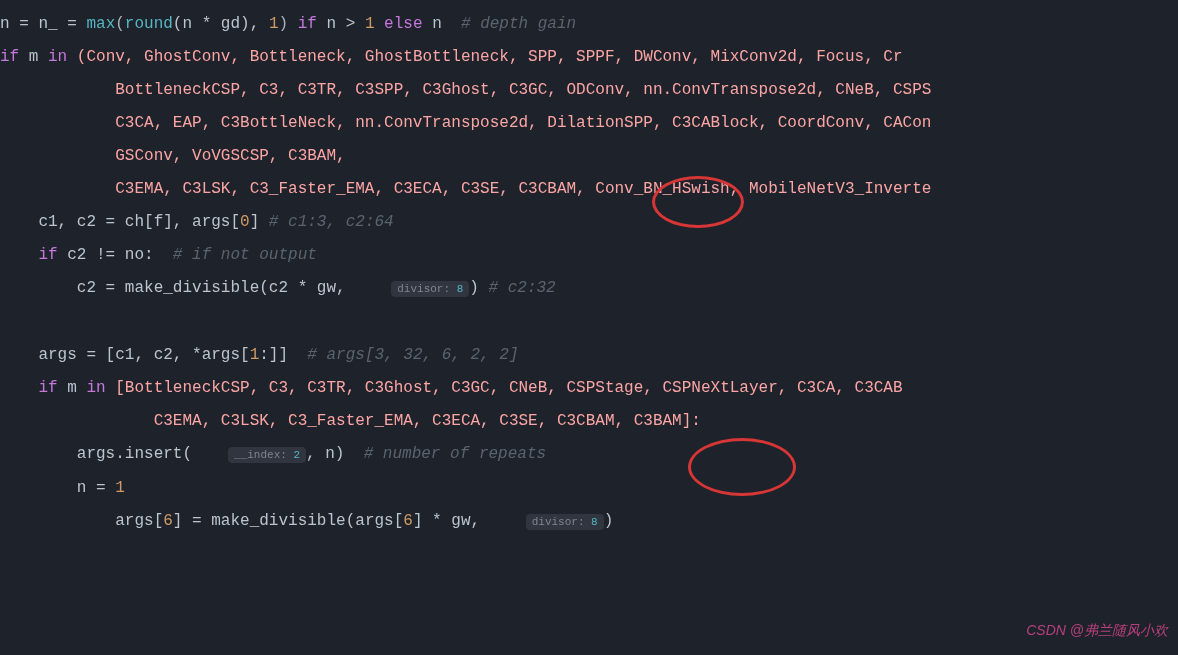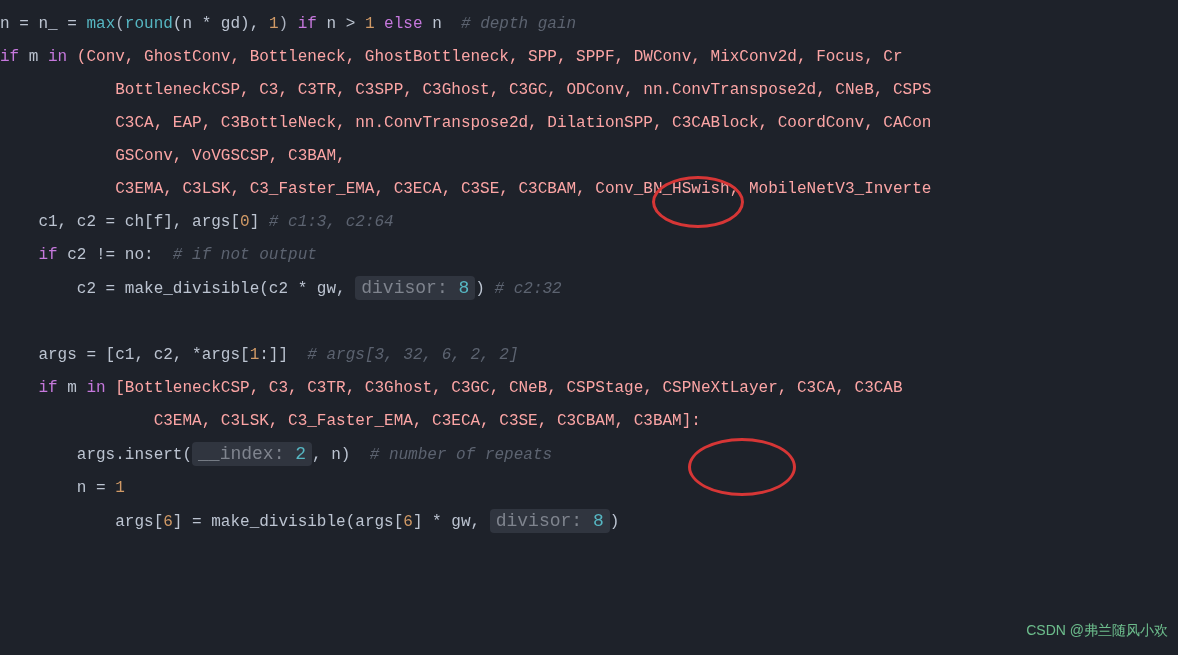--- a/index.html
+++ b/index.html
@@ -24,39 +24,41 @@
   .s-paren { color: #abb2bf; }
   .s-num { color: #d19a66; }
   .s-comment { color: #5c6370; font-style: italic; }
   .s-name { color: #fca5a5; }
   .hint {
     background: #30353f;
     padding: 2px 6px;
     border-radius: 4px;
     color: #7f848e;
     font-style: normal;
-    font-size: 18px;
+    font-size: 11px;
+    margin-left: 36px;
   }
   .hint-val { color: #56b6c2; }
   .circle {
     position: absolute;
     border: 3px solid #d63636;
     border-radius: 50%;
     pointer-events: none;
   }
   .c1 { left: 652px; top: 176px; width: 92px; height: 52px; }
   .c2 { left: 688px; top: 438px; width: 108px; height: 58px; }
   .watermark {
     position: absolute;
     right: 10px;
     bottom: 8px;
-    color: #86efac;
+    color: #ec4899;
     font-family: sans-serif;
     font-size: 14px;
     opacity: 0.75;
+    font-style: italic;
   }
 </style>
 </head>
 <body>
 
 <div>
 
 <div class="line"><span class="s-default">n = n_ = </span><span class="s-builtin">max</span><span class="s-paren">(</span><span class="s-builtin">round</span><span class="s-default">(n * gd), </span><span class="s-num">1</span><span class="s-paren">) </span><span class="s-keyword">if</span><span class="s-default"> n &gt; </span><span class="s-num">1</span><span class="s-keyword"> else</span><span class="s-default"> n  </span><span class="s-comment"># depth gain</span></div>
 
 <div class="line"><span class="s-keyword">if</span><span class="s-default"> m </span><span class="s-keyword">in</span><span class="s-name"> (Conv, GhostConv, Bottleneck, GhostBottleneck, SPP, SPPF, DWConv, MixConv2d, Focus, Cr</span></div>

